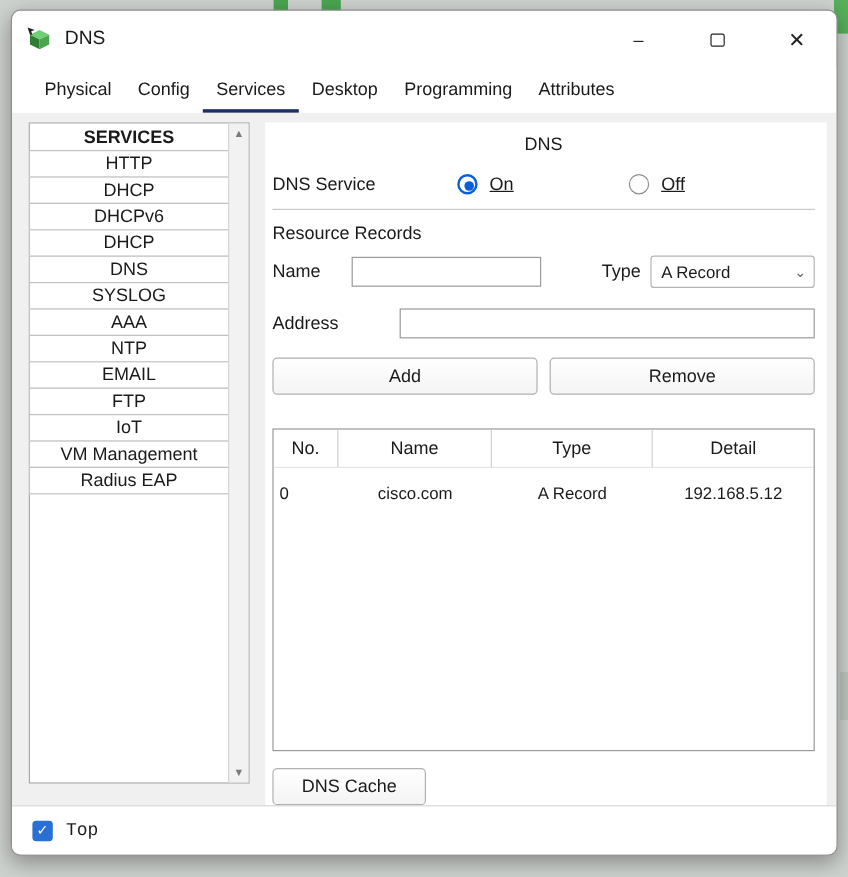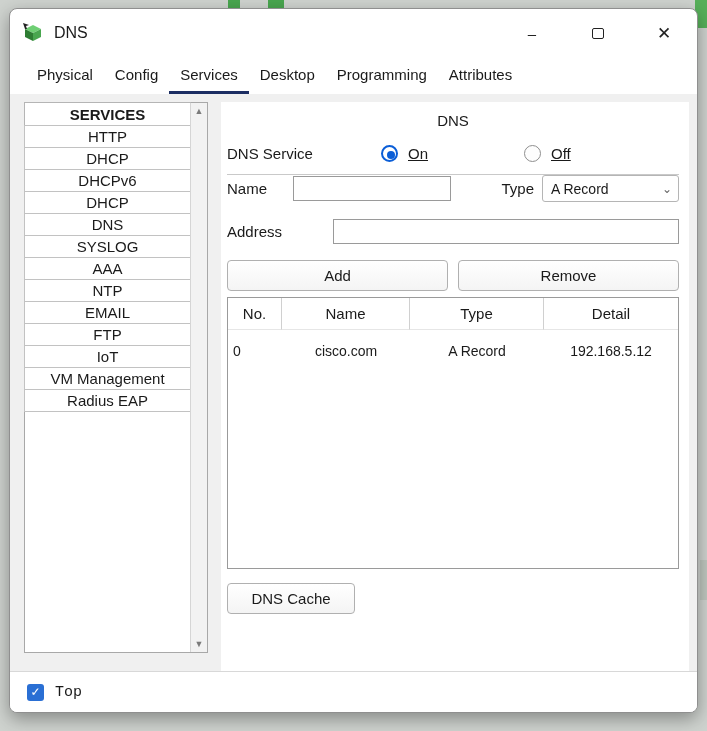--- a/index.html
+++ b/index.html
@@ -104,21 +104,21 @@
   .address-input { flex:1; }
 
   .btn-row { display:flex; gap:10px; margin-top:16px; }
   .btn {
     flex:1; height:31px; border:1px solid #b0b0b0; border-radius:4px;
     background:linear-gradient(#ffffff,#f4f4f4); font-size:15px;
     display:flex; align-items:center; justify-content:center; cursor:default;
     font-family:"Liberation Sans", sans-serif;
   }
 
-  .records-table { margin-top:6px; border:1px solid #9a9a9a; background:#fff; height:272px; overflow:hidden; }
+  .records-table { margin-top:28px; border:1px solid #9a9a9a; background:#fff; height:272px; overflow:hidden; }
   .tbl-grid { display:grid; grid-template-columns:54px 128px 134px 1fr; }
   .tbl-header .cell {
     height:32px; display:flex; align-items:center; justify-content:center;
     font-size:15px; border-right:1px solid #d0d0d0; border-bottom:1px solid #e6e6e6;
   }
   .tbl-header .cell:last-child { border-right:none; }
   .tbl-row .cell { height:42px; display:flex; align-items:center; justify-content:center; font-size:14px; }
   .tbl-row .cell.first { justify-content:flex-start; padding-left:5px; }
 
   .cache-row { margin-top:14px; }
@@ -205,20 +205,21 @@
         <span class="radio-group radio-on-group">
           <span class="radio selected"></span>
           <span class="radio-label">On</span>
         </span>
         <span class="radio-group radio-off-group">
           <span class="radio unselected"></span>
           <span class="radio-label">Off</span>
         </span>
       </div>
 
+      <div class="rr-label">Resource Records</div>
 
       <div class="name-row">
         <span class="field-label name-label">Name</span>
         <input class="text-input name-input" type="text" style="">
         <span class="field-label type-label">Type</span>
         <div class="select-box">
           <span>A Record</span>
           <span class="select-chevron">⌄</span>
         </div>
       </div>

